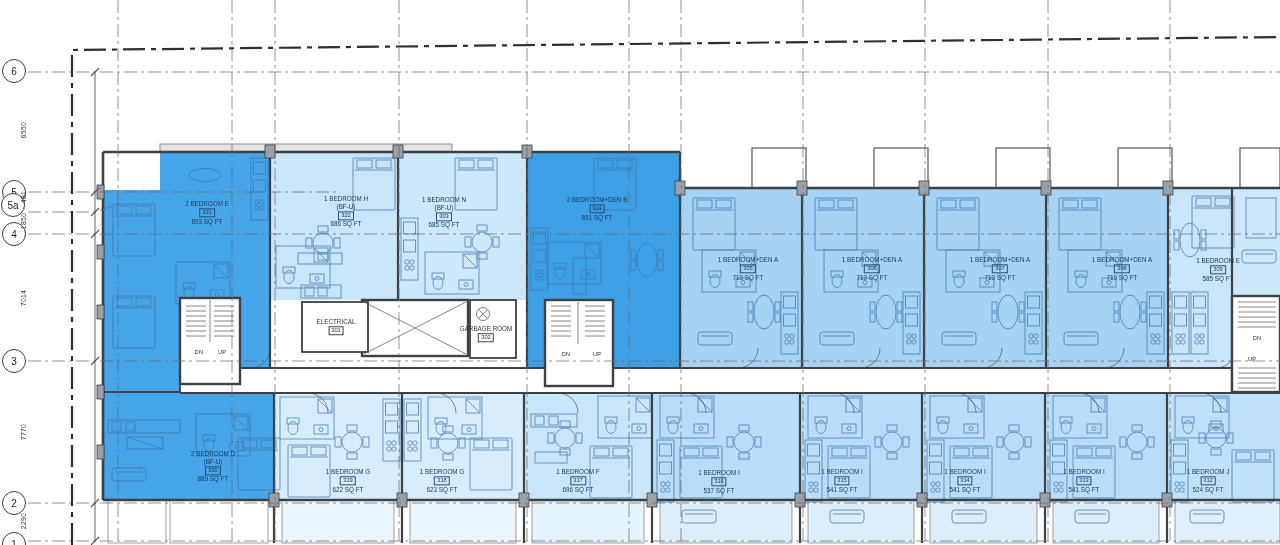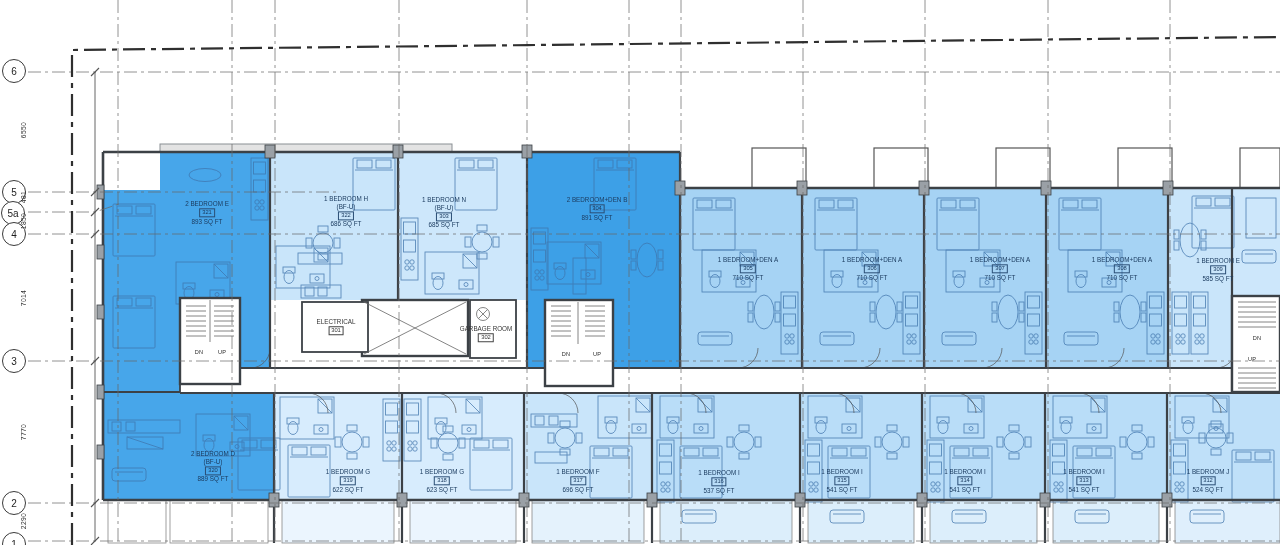--- a/index.html
+++ b/index.html
@@ -306,21 +306,21 @@
     <path stroke-width="1.1" d="M91,76L99,68 M91,196L99,188 M91,216L99,208 M91,238L99,230 M91,365L99,357 M91,507L99,499 M91,545L99,537"></path>
   </g>
 </svg>
 
 <div class="bubble" style="left:14px;top:71px">
       <span>6</span>
     </div>
 <div class="bubble" style="left:14px;top:192px">
       <span>5</span>
     </div>
-<div class="bubble" style="left:13px;top:213px">
+<div class="bubble" style="left:13px;top:205px">
       <span>5a</span>
     </div>
 <div class="bubble" style="left:14px;top:234px">
       <span>4</span>
     </div>
 <div class="bubble" style="left:14px;top:361px">
       <span>3</span>
     </div>
 <div class="bubble" style="left:14px;top:503px">
       <span>2</span>

